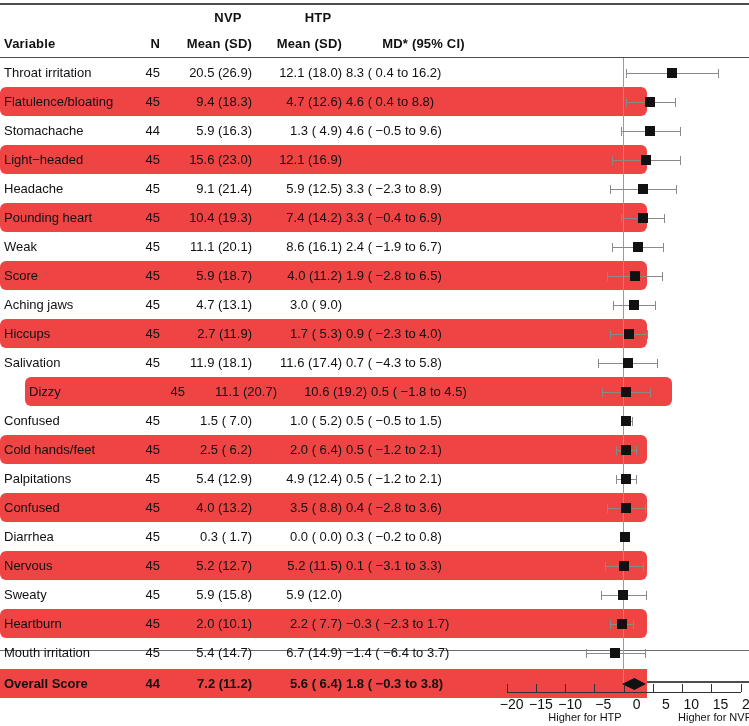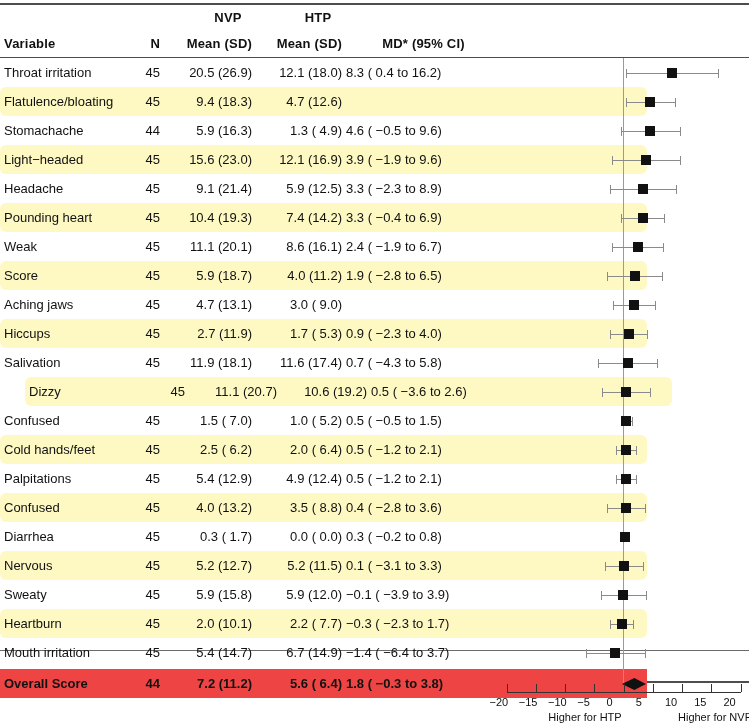--- a/index.html
+++ b/index.html
@@ -61,21 +61,21 @@
     letter-spacing: .2px;
   }
 
   
   .row {
     position: absolute;
     left: 0;
     width: 647px;
     height: 29px;
   }
-  .row.alt { background: #fef9c3; border-radius: 6px; }
+  .row.alt { background: #ef4444; border-radius: 6px; }
   .row.overall { background: #ef4444; }
 
   .cell {
     position: absolute;
     top: 7px;
     font-size: 13px;
     white-space: nowrap;
   }
   .cell.variable { left: 4px; text-align: left; }
   .cell.n        { left: 132px; width: 28px; text-align: right; }
@@ -130,22 +130,22 @@
   .axis-tick {
     position: absolute;
     top: 684px;
     width: 1px;
     height: 8px;
     background: #333333;
   }
   .axis-tick-label {
     position: absolute;
     top: 696px;
-    font-size: 11px;
-    text-align: left;
+    font-size: 14px;
+    text-align: right;
     width: 34px;
     margin-left: -17px;
   }
   .axis-caption {
     position: absolute;
     top: 711px;
     font-size: 11px;
     text-align: center;
     width: 130px;
   }
@@ -175,34 +175,34 @@
         <div class="cell n">45</div>
         <div class="cell nvp">20.5 (26.9)</div>
         <div class="cell htp">12.1 (18.0)</div>
         <div class="cell md">8.3 (  0.4 to 16.2)</div>
       </div>
       <div class="row alt" style="top: 87px;">
         <div class="cell variable">Flatulence/bloating</div>
         <div class="cell n">45</div>
         <div class="cell nvp">9.4 (18.3)</div>
         <div class="cell htp">4.7 (12.6)</div>
+        <div class="cell md">4.6 (  0.4 to  8.8)</div>
       </div>
       <div class="row" style="top: 116px;">
         <div class="cell variable">Stomachache</div>
         <div class="cell n">44</div>
         <div class="cell nvp">5.9 (16.3)</div>
         <div class="cell htp">1.3 ( 4.9)</div>
         <div class="cell md">4.6 ( −0.5 to  9.6)</div>
       </div>
       <div class="row alt" style="top: 145px;">
         <div class="cell variable">Light−headed</div>
         <div class="cell n">45</div>
         <div class="cell nvp">15.6 (23.0)</div>
         <div class="cell htp">12.1 (16.9)</div>
-        <div class="cell md">3.9 ( −1.9 to  9.6)</div>
       </div>
       <div class="row" style="top: 174px;">
         <div class="cell variable">Headache</div>
         <div class="cell n">45</div>
         <div class="cell nvp">9.1 (21.4)</div>
         <div class="cell htp">5.9 (12.5)</div>
         <div class="cell md">3.3 ( −2.3 to  8.9)</div>
       </div>
       <div class="row alt" style="top: 203px;">
         <div class="cell variable">Pounding heart</div>
@@ -243,21 +243,21 @@
         <div class="cell n">45</div>
         <div class="cell nvp">11.9 (18.1)</div>
         <div class="cell htp">11.6 (17.4)</div>
         <div class="cell md">0.7 ( −4.3 to  5.8)</div>
       </div>
       <div class="row alt" style="top: 377px; margin-left: 25px;">
         <div class="cell variable">Dizzy</div>
         <div class="cell n">45</div>
         <div class="cell nvp">11.1 (20.7)</div>
         <div class="cell htp">10.6 (19.2)</div>
-        <div class="cell md">0.5 ( −3.6 to  2.6)</div>
+        <div class="cell md">0.5 ( −1.8 to  4.5)</div>
       </div>
       <div class="row" style="top: 406px;">
         <div class="cell variable">Confused</div>
         <div class="cell n">45</div>
         <div class="cell nvp">1.5 ( 7.0)</div>
         <div class="cell htp">1.0 ( 5.2)</div>
         <div class="cell md">0.5 ( −0.5 to  1.5)</div>
       </div>
       <div class="row alt" style="top: 435px;">
         <div class="cell variable">Cold hands/feet</div>
@@ -292,21 +292,20 @@
         <div class="cell n">45</div>
         <div class="cell nvp">5.2 (12.7)</div>
         <div class="cell htp">5.2 (11.5)</div>
         <div class="cell md">0.1 ( −3.1 to  3.3)</div>
       </div>
       <div class="row" style="top: 580px;">
         <div class="cell variable">Sweaty</div>
         <div class="cell n">45</div>
         <div class="cell nvp">5.9 (15.8)</div>
         <div class="cell htp">5.9 (12.0)</div>
-        <div class="cell md">−0.1 ( −3.9 to  3.9)</div>
       </div>
       <div class="row alt" style="top: 609px;">
         <div class="cell variable">Heartburn</div>
         <div class="cell n">45</div>
         <div class="cell nvp">2.0 (10.1)</div>
         <div class="cell htp">2.2 ( 7.7)</div>
         <div class="cell md">−0.3 ( −2.3 to  1.7)</div>
       </div>
       <div class="row" style="top: 638px;">
         <div class="cell variable">Mouth irritation</div>

